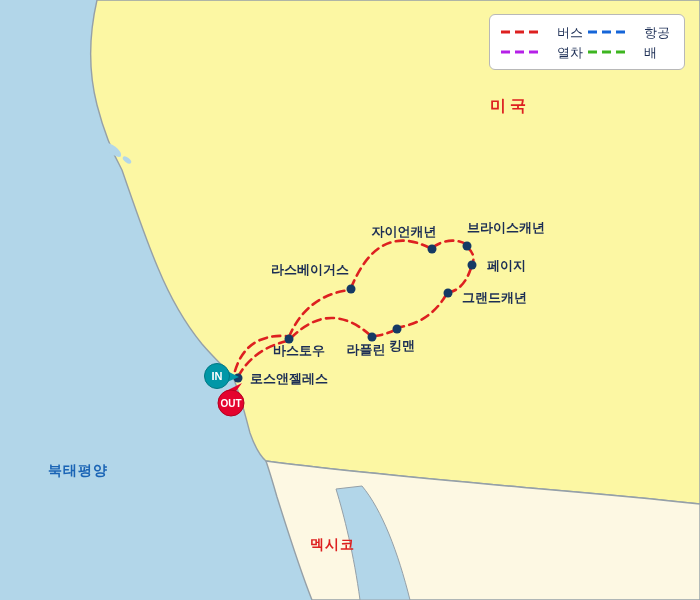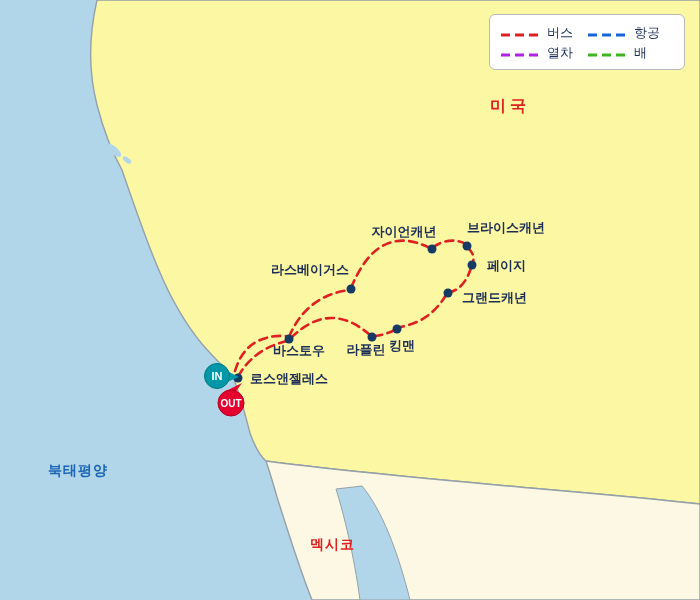--- a/index.html
+++ b/index.html
@@ -54,22 +54,22 @@
     border: 1px solid #b8b8b8;
     border-radius: 6px;
     padding: 7px 10px;
     display: grid;
     grid-template-columns: 1fr 1fr;
     grid-template-rows: 1fr 1fr;
     align-items: center;
   }
   .legend-item {
     display: flex;
-    align-items: flex-end;
-    gap: 7px;
+    align-items: center;
+    gap: 17px;
   }
   .legend-item span {
     font-size: 13px;
     color: #1c2e55;
     line-height: 1;
   }
 </style>
 </head>
 <body>
 

